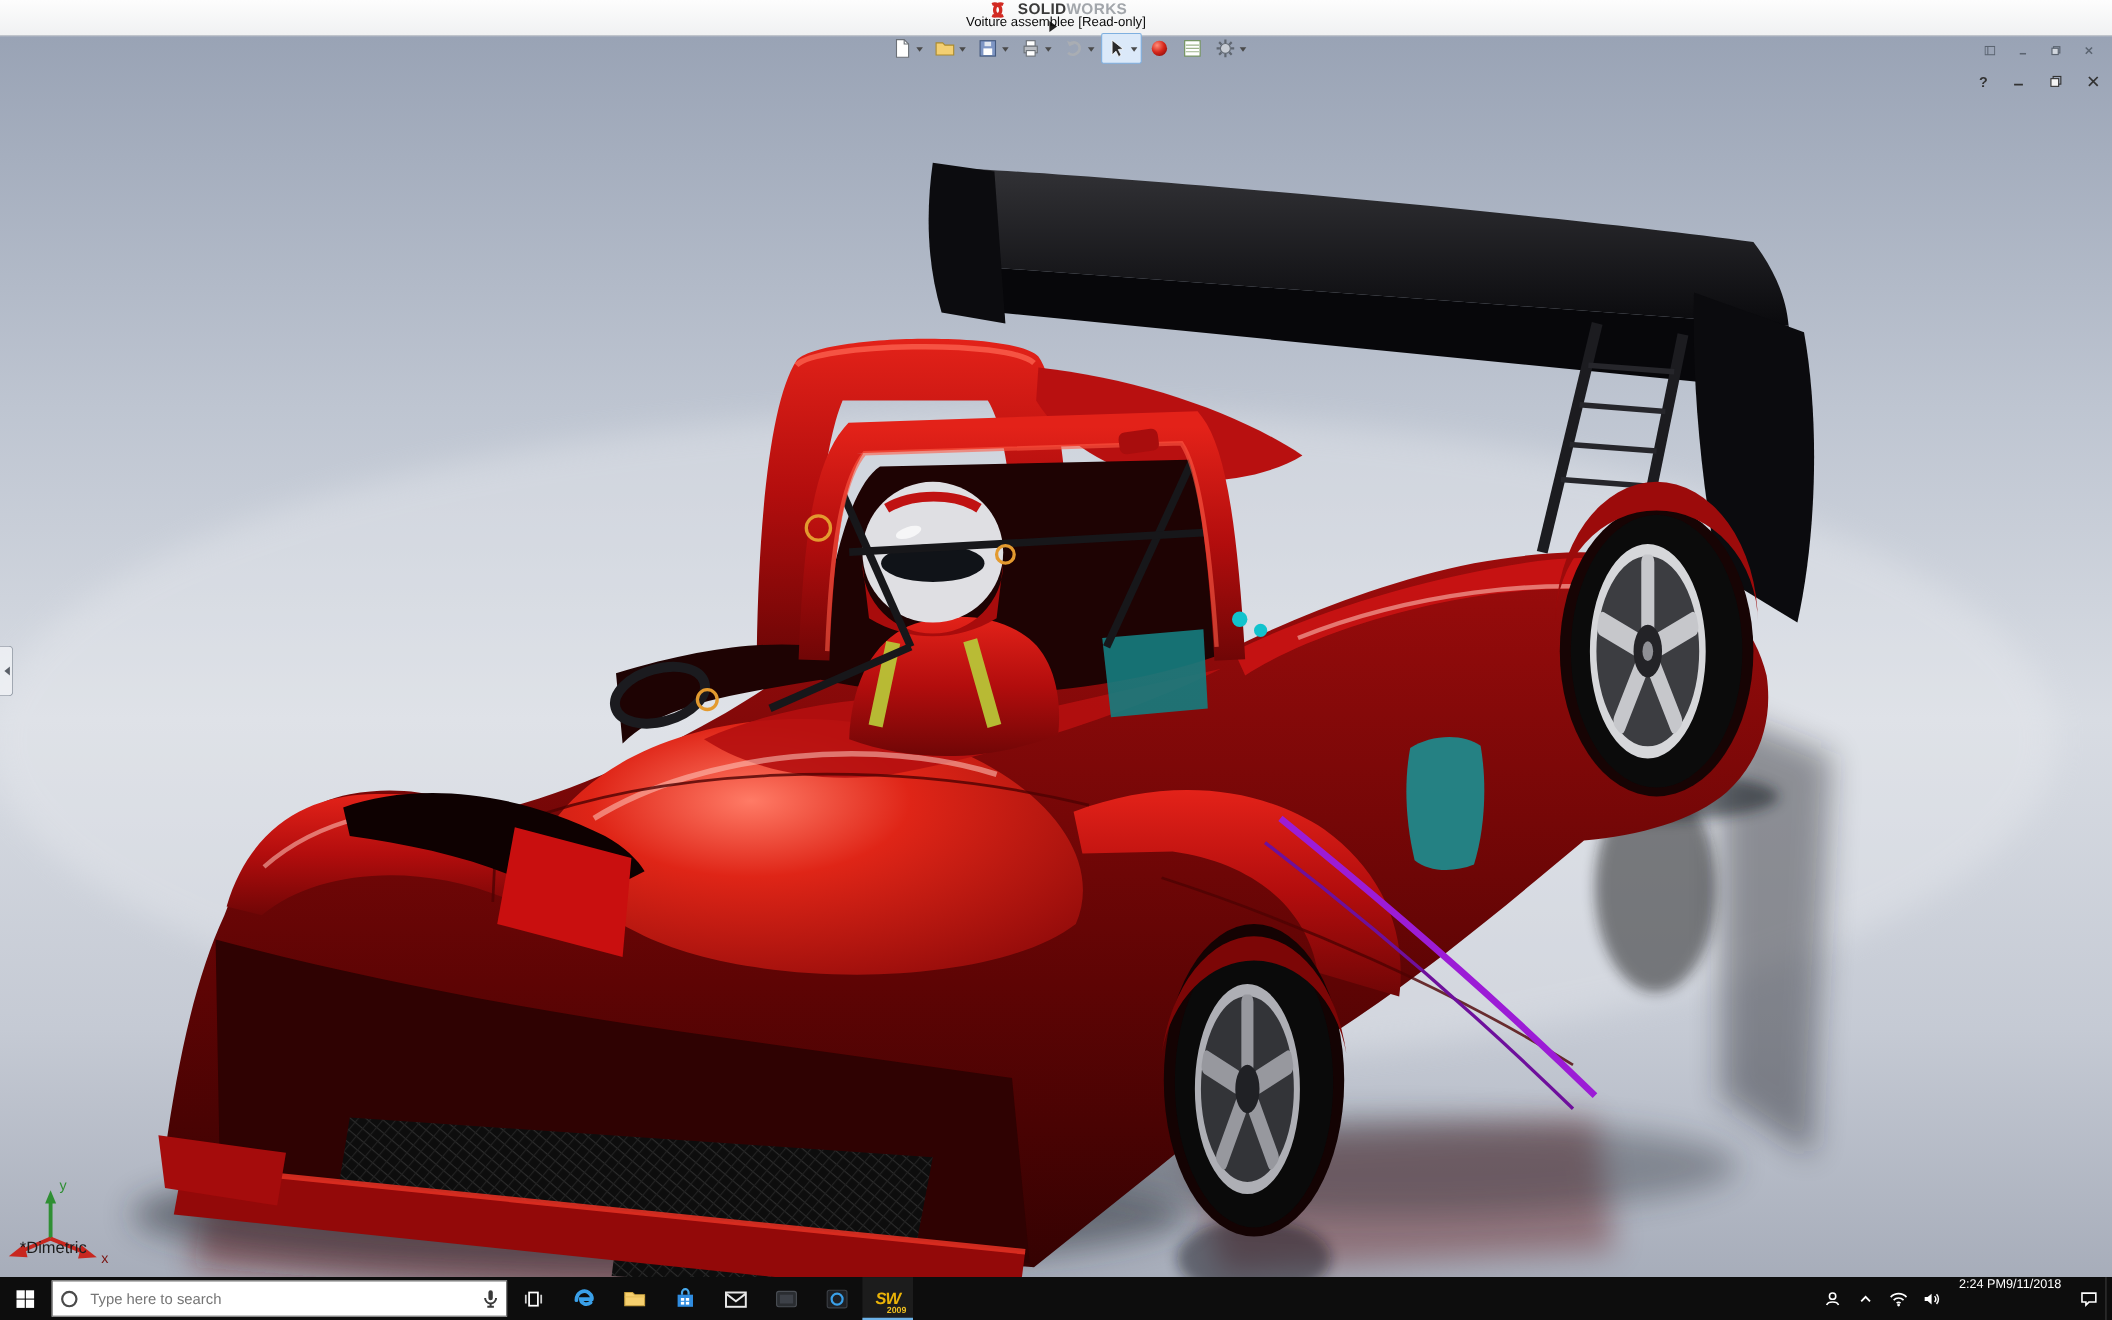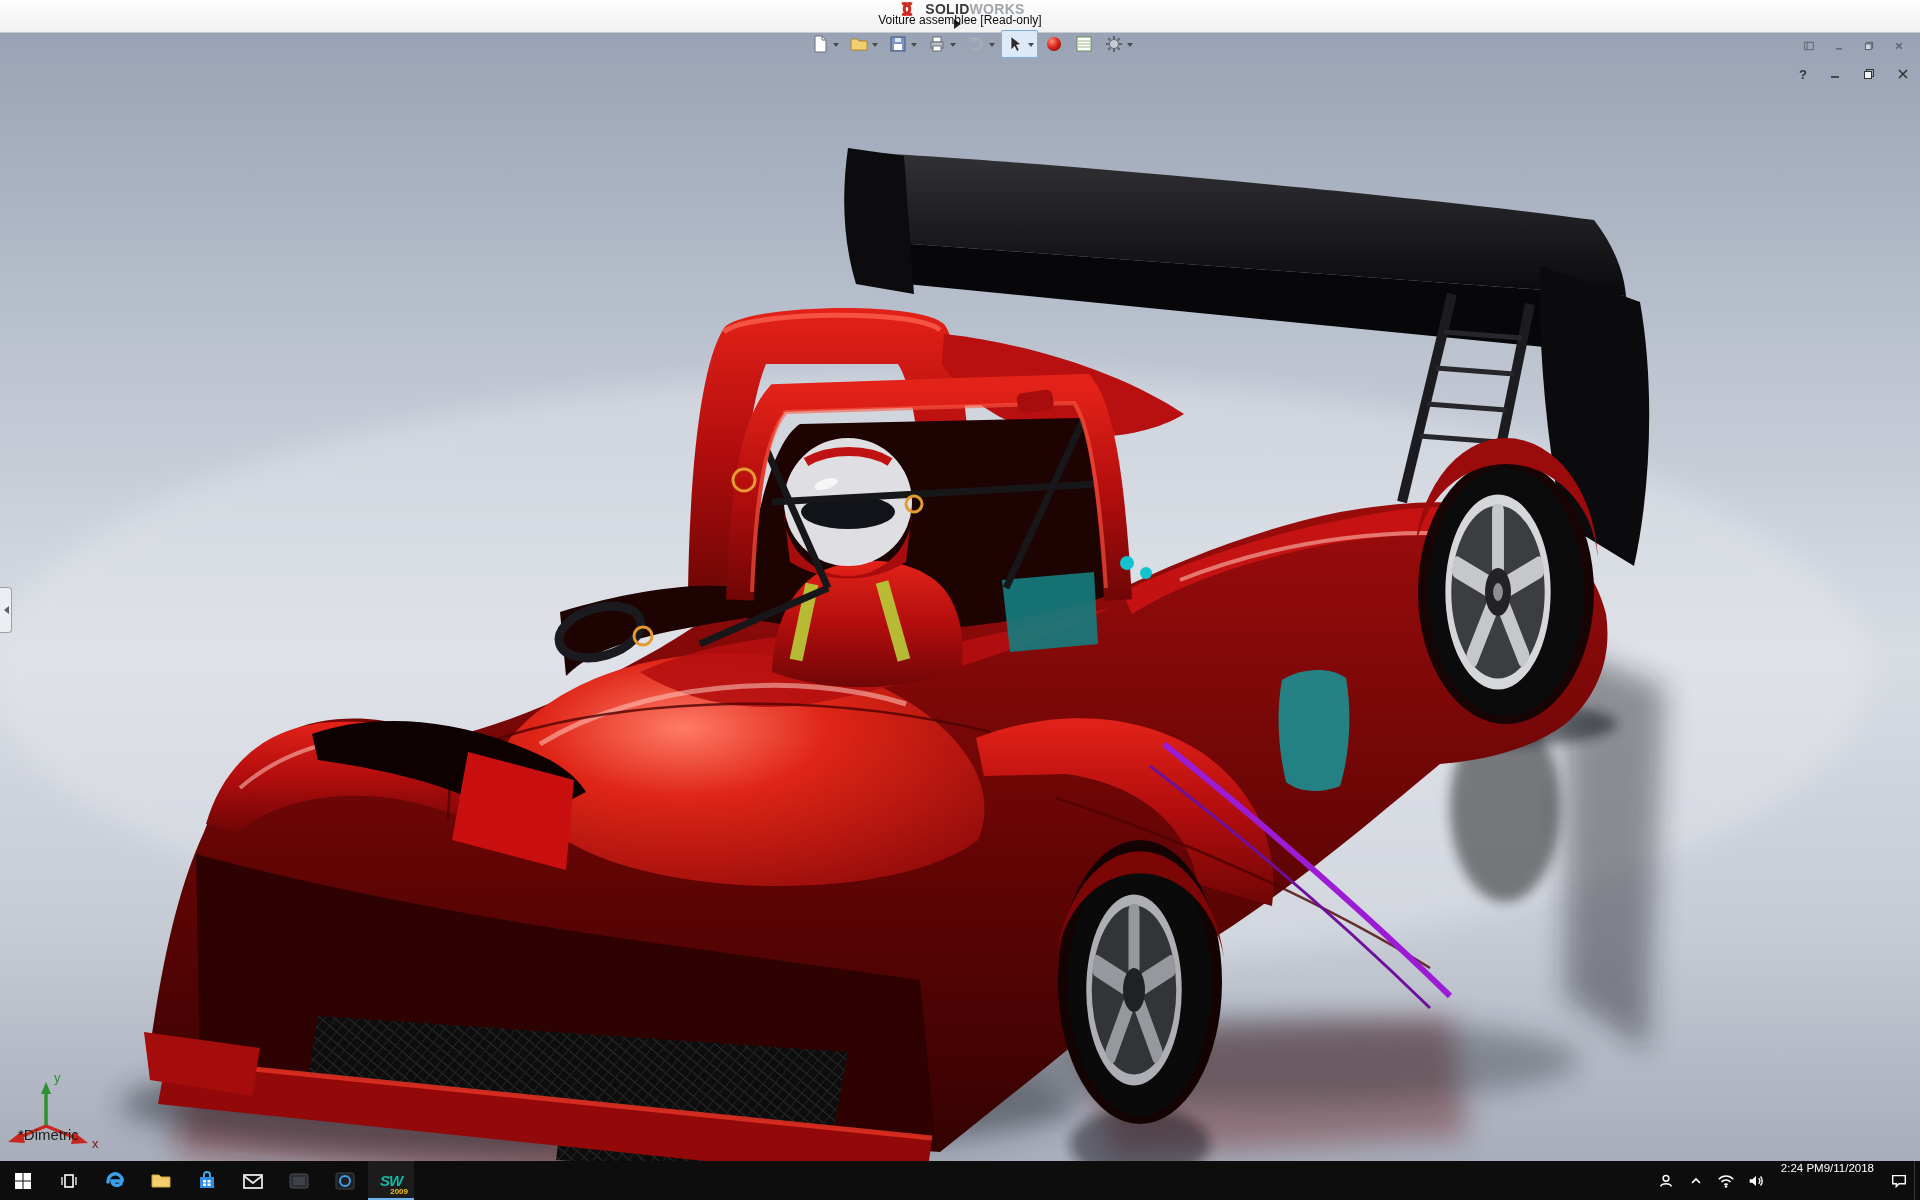--- a/index.html
+++ b/index.html
@@ -39,21 +39,21 @@
   .search{display:flex;align-items:center;background:#fff;height:31px;width:412px;border:1px solid #767676;margin:0 1px;}
   .search input{border:0;outline:0;flex:1;font-size:13.5px;color:#333;background:transparent;
     font-family:"Liberation Sans",sans-serif;padding:0 4px;}
   .search .sic{padding:0 6px;display:flex;align-items:center;}
   .tray{margin-left:auto;display:flex;align-items:center;height:39px;}
   .tray .tb-slot{width:30px;}
   .clock{color:#fff;font-size:11.5px;line-height:14px;text-align:center;padding:0 10px;height:39px;
     display:flex;flex-direction:row;justify-content:center;cursor:pointer;}
   .show-desktop{width:5px;height:39px;border-left:1px solid #3a3a3a;cursor:pointer;}
   .swtile{position:relative;width:26px;height:24px;display:flex;align-items:center;justify-content:center;}
-  .swtile .swg{color:#14b8a6;font-weight:bold;font-style:italic;font-size:15px;letter-spacing:-1px;}
+  .swtile .swg{color:#eab308;font-weight:bold;font-style:italic;font-size:15px;letter-spacing:-1px;}
   .swtile .swy{position:absolute;right:-4px;bottom:-3px;color:#f0c020;font-size:8px;font-style:normal;font-weight:bold;}
 </style>
 </head>
 <body>
 
 <div class="titlebar">
   <div class="brand">
     <svg width="22" height="18" viewBox="0 0 22 18">
       <path d="M3 4 a5.5 5.5 0 1 1 0 10 M13 4 a5.5 5.5 0 1 0 0 10" stroke="#d22a22" stroke-width="3" fill="none"></path>
     </svg>
@@ -389,20 +389,35 @@
 <div class="taskbar">
   <button class="tb-slot">
     <svg width="20" height="20" viewBox="0 0 20 20">
       <rect x="2" y="2" width="7.5" height="7.5" fill="#fff"></rect>
         <rect x="10.5" y="2" width="7.5" height="7.5" fill="#fff"></rect>
       <rect x="2" y="10.5" width="7.5" height="7.5" fill="#fff"></rect>
         <rect x="10.5" y="10.5" width="7.5" height="7.5" fill="#fff"></rect>
     </svg>
   </button>
 
+  <div class="search">
+    <span class="sic">
+      <svg width="18" height="18" viewBox="0 0 18 18">
+          <circle cx="9" cy="9" r="6.5" fill="none" stroke="#4a4a4a" stroke-width="2"></circle>
+        </svg>
+    </span>
+    <input type="text" placeholder="Type here to search" style="">
+    <span class="sic">
+      <svg width="16" height="18" viewBox="0 0 16 18">
+          <rect x="6" y="1" width="4" height="9" rx="2" fill="#3a3a3a"></rect>
+          <path d="M3 8 a5 5 0 0 0 10 0" fill="none" stroke="#3a3a3a" stroke-width="1.8"></path>
+          <path d="M8 13 v3 M5 16 h6" stroke="#3a3a3a" stroke-width="1.8"></path>
+        </svg>
+    </span>
+  </div>
 
   <button class="tb-slot">
     <svg width="22" height="22" viewBox="0 0 22 22">
       <rect x="7" y="5" width="8" height="12" fill="none" stroke="#fff" stroke-width="1.6"></rect>
       <path d="M4 7 V15 M18 7 V15" stroke="#cfcfcf" stroke-width="1.6"></path>
     </svg>
   </button>
   <button class="tb-slot">
     <svg width="24" height="24" viewBox="0 0 24 24">
       <path d="M5 13 C5 6 12 3 16 6 C20 9 19 12 19 12 L9 12 C9 16 14 18 18 15" stroke="#3aa0e8" stroke-width="3.4" fill="none" stroke-linecap="round"></path>

